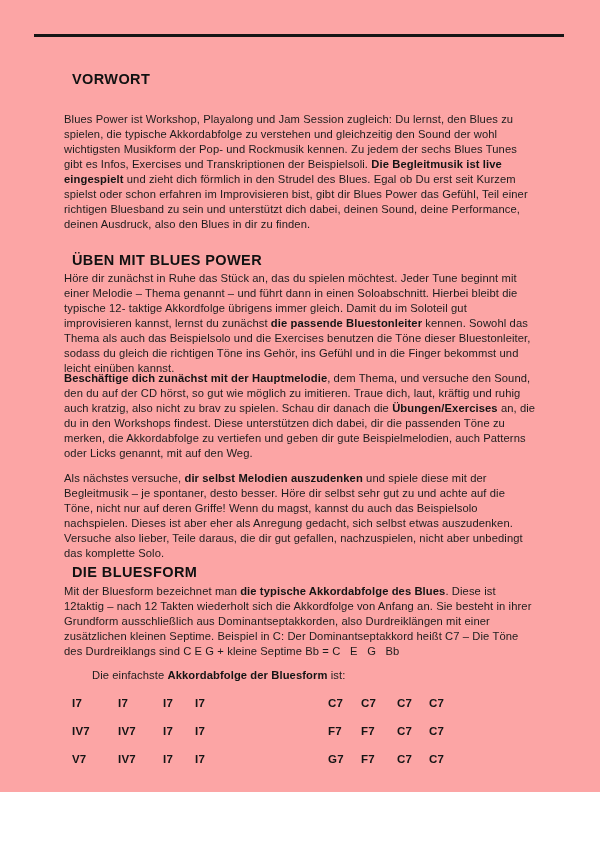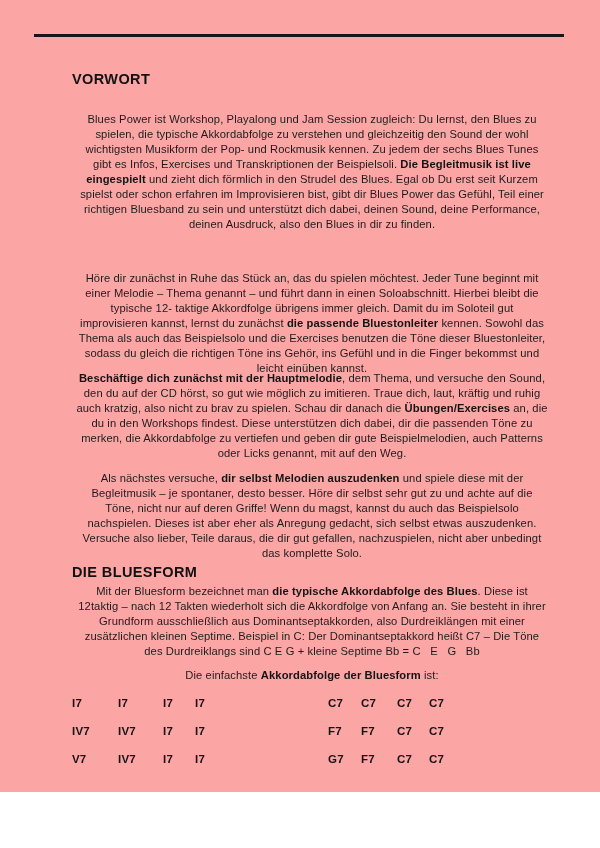--- a/index.html
+++ b/index.html
@@ -31,27 +31,26 @@
     position: absolute;
     left: 72px;
     font-size: 14.5px;
     font-weight: bold;
     letter-spacing: 0.4px;
     color: #111111;
     white-space: nowrap;
   }
   .para {
     position: absolute;
-    left: 76px;
+    left: 64px;
     width: 472px;
     font-size: 11.2px;
     line-height: 15px;
     color: #1c1c1c;
     letter-spacing: 0.1px;
-    text-align: center;
   }
   .para b { font-weight: bold; color: #141414; }
   .chords {
     position: absolute;
     left: 72px;
     top: 697px;
     width: 472px;
     height: 90px;
     text-align: center;
   }
@@ -93,32 +92,33 @@
 <body>
 
 <div class="page">
 
   <div class="top-rule"></div>
 
   <div class="h-main" style="top: 71px;">VORWORT</div>
 
   <div class="para" style="top: 112px;"><span>Blues Power ist Workshop, Playalong und Jam Session zugleich: Du lernst, den Blues zu spielen, die typische Akkordabfolge zu verstehen und gleichzeitig den Sound der wohl wichtigsten Musikform der Pop- und Rockmusik kennen. Zu jedem der sechs Blues Tunes gibt es Infos, Exercises und Transkriptionen der Beispielsoli. </span><b>Die Begleitmusik ist live eingespielt</b><span> und zieht dich förmlich in den Strudel des Blues. Egal ob Du erst seit Kurzem spielst oder schon erfahren im Improvisieren bist, gibt dir Blues Power das Gefühl, Teil einer richtigen Bluesband zu sein und unterstützt dich dabei, deinen Sound, deine Performance, deinen Ausdruck, also den Blues in dir zu finden.</span></div>
 
+  <div class="h-main" style="top: 252px;">ÜBEN MIT BLUES POWER</div>
 
   <div class="para" style="top: 271px;"><span>Höre dir zunächst in Ruhe das Stück an, das du spielen möchtest. Jeder Tune beginnt mit einer Melodie – Thema genannt – und führt dann in einen Soloabschnitt. Hierbei bleibt die typische 12- taktige Akkordfolge übrigens immer gleich. Damit du im Soloteil gut improvisieren kannst, lernst du zunächst </span><b>die passende Bluestonleiter</b><span> kennen. Sowohl das Thema als auch das Beispielsolo und die Exercises benutzen die Töne dieser Bluestonleiter, sodass du gleich die richtigen Töne ins Gehör, ins Gefühl und in die Finger bekommst und leicht einüben kannst.</span></div>
 
   <div class="para" style="top: 371px;"><b>Beschäftige dich zunächst mit der Hauptmelodie</b><span>, dem Thema, und versuche den Sound, den du auf der CD hörst, so gut wie möglich zu imitieren. Traue dich, laut, kräftig und ruhig auch kratzig, also nicht zu brav zu spielen. Schau dir danach die </span><b>Übungen/Exercises</b><span> an, die du in den Workshops findest. Diese unterstützen dich dabei, dir die passenden Töne zu merken, die Akkordabfolge zu vertiefen und geben dir gute Beispielmelodien, auch Patterns oder Licks genannt, mit auf den Weg.</span></div>
 
   <div class="para" style="top: 471px;"><span>Als nächstes versuche, </span><b>dir selbst Melodien auszudenken</b><span> und spiele diese mit der Begleitmusik – je spontaner, desto besser. Höre dir selbst sehr gut zu und achte auf die Töne, nicht nur auf deren Griffe! Wenn du magst, kannst du auch das Beispielsolo nachspielen. Dieses ist aber eher als Anregung gedacht, sich selbst etwas auszudenken. Versuche also lieber, Teile daraus, die dir gut gefallen, nachzuspielen, nicht aber unbedingt das komplette Solo.</span></div>
 
   <div class="h-main" style="top: 564px;">DIE BLUESFORM</div>
 
   <div class="para" style="top: 584px;"><span>Mit der Bluesform bezeichnet man </span><b>die typische Akkordabfolge des Blues</b><span>. Diese ist 12taktig – nach 12 Takten wiederholt sich die Akkordfolge von Anfang an. Sie besteht in ihrer Grundform ausschließlich aus Dominantseptakkorden, also Durdreiklängen mit einer zusätzlichen kleinen Septime. Beispiel in C: Der Dominantseptakkord heißt C7 – Die Töne des Durdreiklangs sind C E G + kleine Septime Bb = C&nbsp;&nbsp; E&nbsp;&nbsp; G&nbsp;&nbsp; Bb</span></div>
 
-  <div class="para" style="top: 668px;"><span>Die einfachste </span><b>Akkordabfolge der Bluesform</b><span> ist:</span></div>
+  <div class="para" style="top: 668px; margin-left: 28px;"><span>Die einfachste </span><b>Akkordabfolge der Bluesform</b><span> ist:</span></div>
 
   <div class="chords">
     <div class="chord-row">
       <span class="chord-cell lc0">I7</span>
       <span class="chord-cell lc1">I7</span>
       <span class="chord-cell lc2">I7</span>
       <span class="chord-cell lc3">I7</span>
       <span class="chord-cell rc0">C7</span>
       <span class="chord-cell rc1">C7</span>
       <span class="chord-cell rc2">C7</span>

